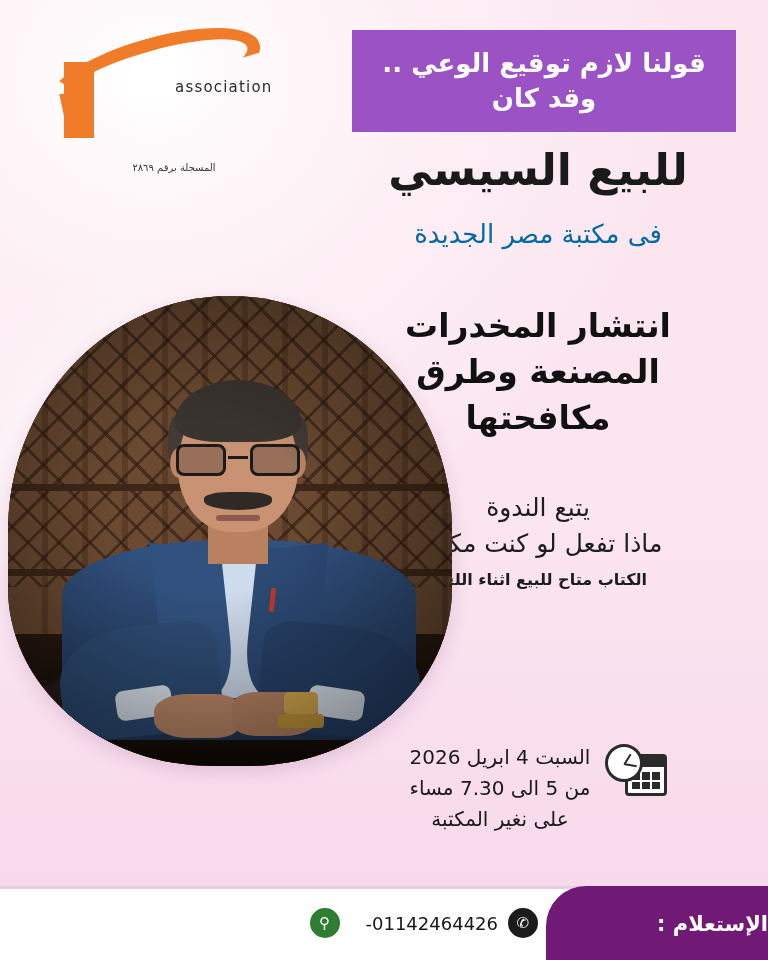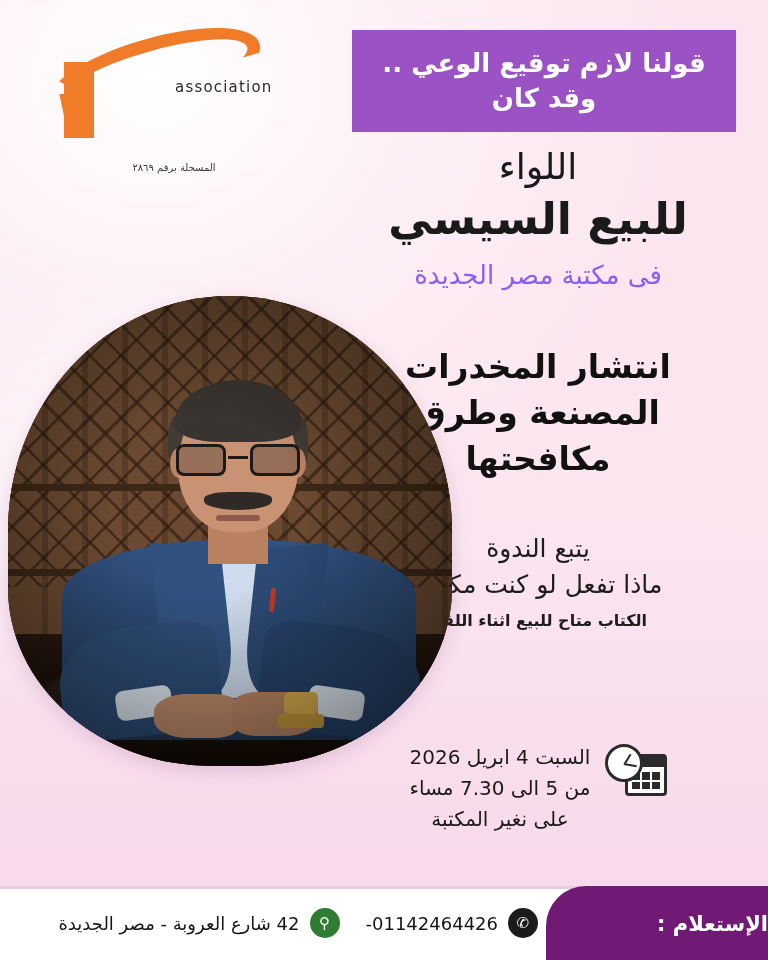--- a/index.html
+++ b/index.html
@@ -138,22 +138,22 @@
   }
   .name {
     font-size: 44px;
     font-weight: 700;
     line-height: 1.25;
     margin-top: 2px;
   }
   .venue {
     font-size: 26px;
     font-weight: 400;
-    margin-top: 14px;
-    color: #8b5cf6;
+    margin-top: 22px;
+    color: #0369a1;
     text-align: center;
   }
   .topic {
     font-size: 33px;
     font-weight: 700;
     line-height: 1.4;
     margin-top: 54px;
     color: #111;
   }
   .follow {
@@ -470,21 +470,20 @@
   <div class="logo-assoc">association</div>
   <div class="logo-ar-sub">المسجلة برقم ٢٨٦٩</div>
 </div>
 
 <div class="banner">
   <div>قولنا لازم توقيع الوعي ..</div>
   <div>وقد كان</div>
 </div>
 
 <div class="rcol">
-  <div class="rank">اللواء</div>
   <div class="name">للبيع السيسي</div>
   <div class="venue">فى مكتبة مصر الجديدة</div>
   <div class="topic">انتشار المخدرات المصنعة وطرق مكافحتها</div>
   <div class="follow">
     <div>يتبع الندوة</div>
     <div class="l2">ماذا تفعل لو كنت مكاني</div>
     <div class="note">الكتاب متاح للبيع اثناء اللقاء</div>
   </div>
 </div>
 
@@ -551,19 +550,18 @@
 
 <div class="footer">
   <div class="footer-line"></div>
   <div class="footer-info">
     <div class="finfo">
       <span class="ic-circle">✆</span>
       <span class="txt">01142464426-</span>
     </div>
     <div class="finfo">
       <span class="ic-circle green">⚲</span>
-      <span class="txt">42 شارع العروبة - مصر الجديدة</span>
     </div>
   </div>
   <div class="footer-purple">
     <span>الإستعلام :</span>
   </div>
 </div>
 
 </body></html>

